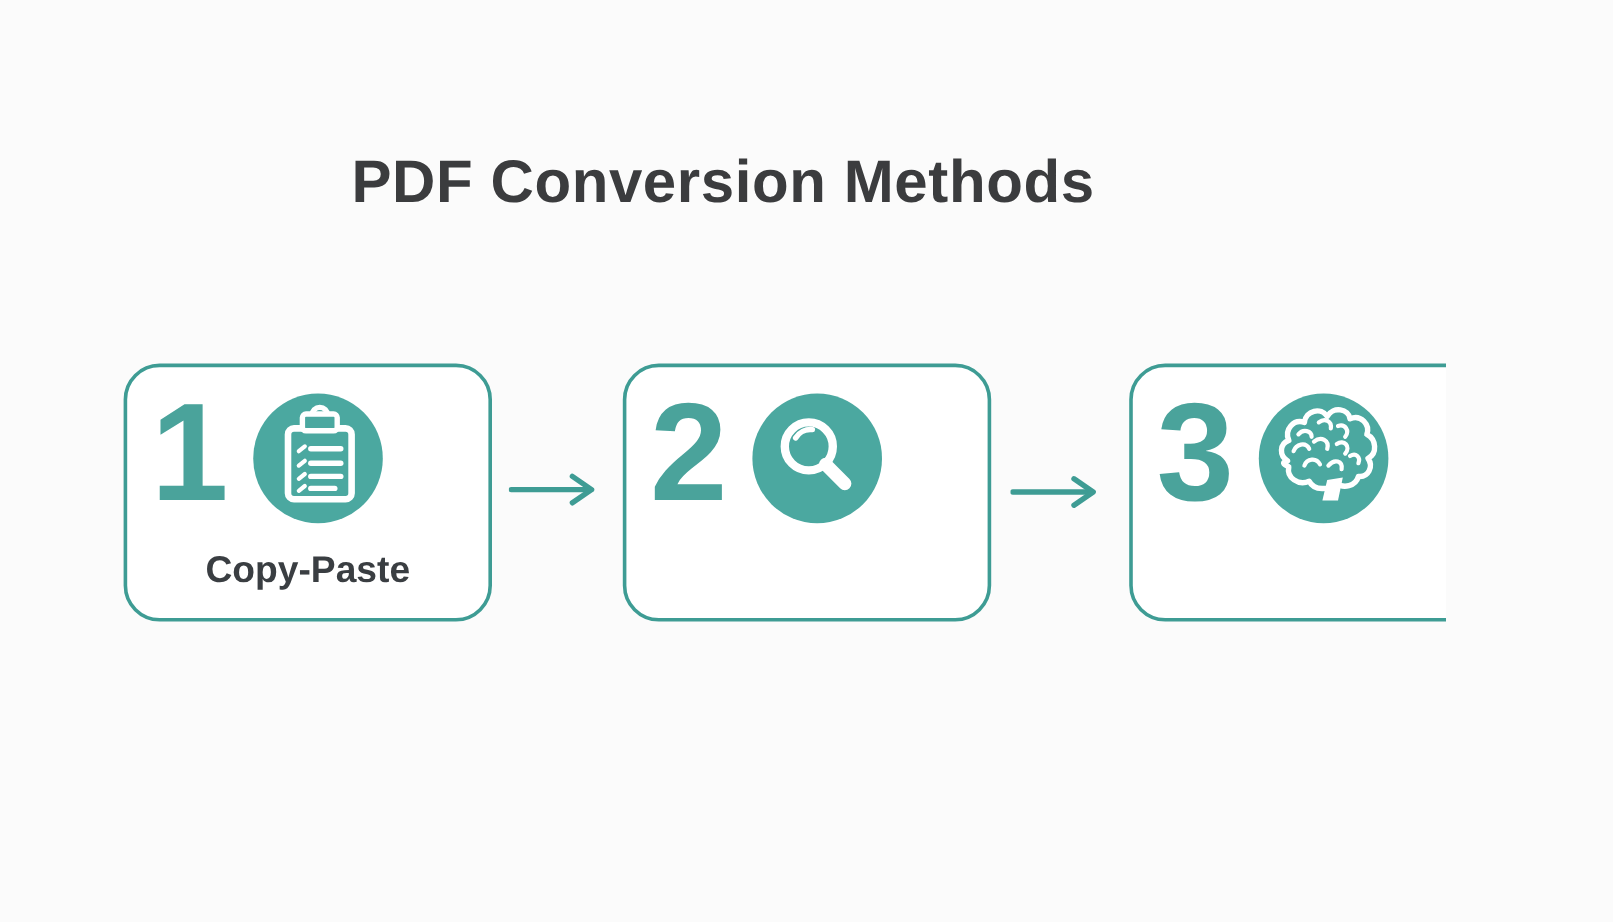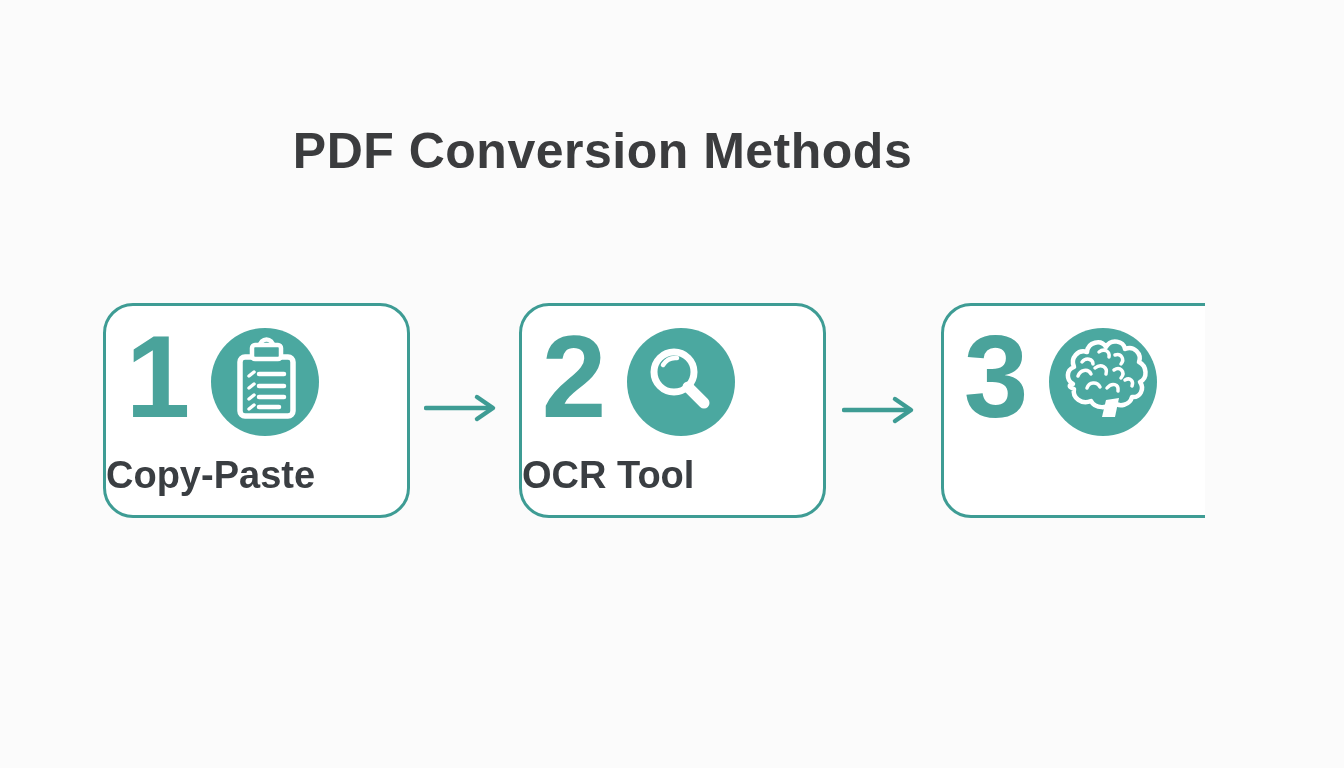--- a/index.html
+++ b/index.html
@@ -58,21 +58,22 @@
     height: 108px;
     border-radius: 50%;
     background: var(--circle-fill, #4ba8a0);
   }
   .step-circle svg { display: block; width: 108px; height: 108px; }
   .step-label {
     position: absolute;
     left: 0;
     top: 150px;
     width: 100%;
-    font-size: 38px;
+    text-align: center;
+    font-size: 31px;
     line-height: 38px;
     font-weight: bold;
     color: var(--label-color, #3a3e42);
   }
   .connector {
     position: absolute;
     width: 74px;
     height: 32px;
   }
   .connector-1 { left: 424px; top: 392px; }
@@ -120,21 +121,20 @@
 
   <div class="step-box step-2">
     <div class="step-number">2</div>
     <div class="step-circle">
       <svg viewBox="0 0 108 108">
         <circle class="wstroke" cx="47" cy="44" r="20" stroke-width="7"></circle>
         <path class="wstroke" d="M36,37 A 14.5 14.5 0 0 1 50,30" stroke-width="4.5"></path>
         <path class="wstroke" d="M61,59 L77,75" stroke-width="11"></path>
       </svg>
     </div>
-    <div class="step-label">OCR Tool</div>
   </div>
 
   <div class="connector connector-2">
     <svg viewBox="0 0 74 32">
       <path class="astroke" d="M2,16 H64" stroke-width="4.5"></path>
       <path class="astroke" d="M53,5 L69,16 L53,27" stroke-width="4.5"></path>
     </svg>
   </div>
 
   <div class="step-box step-3">

